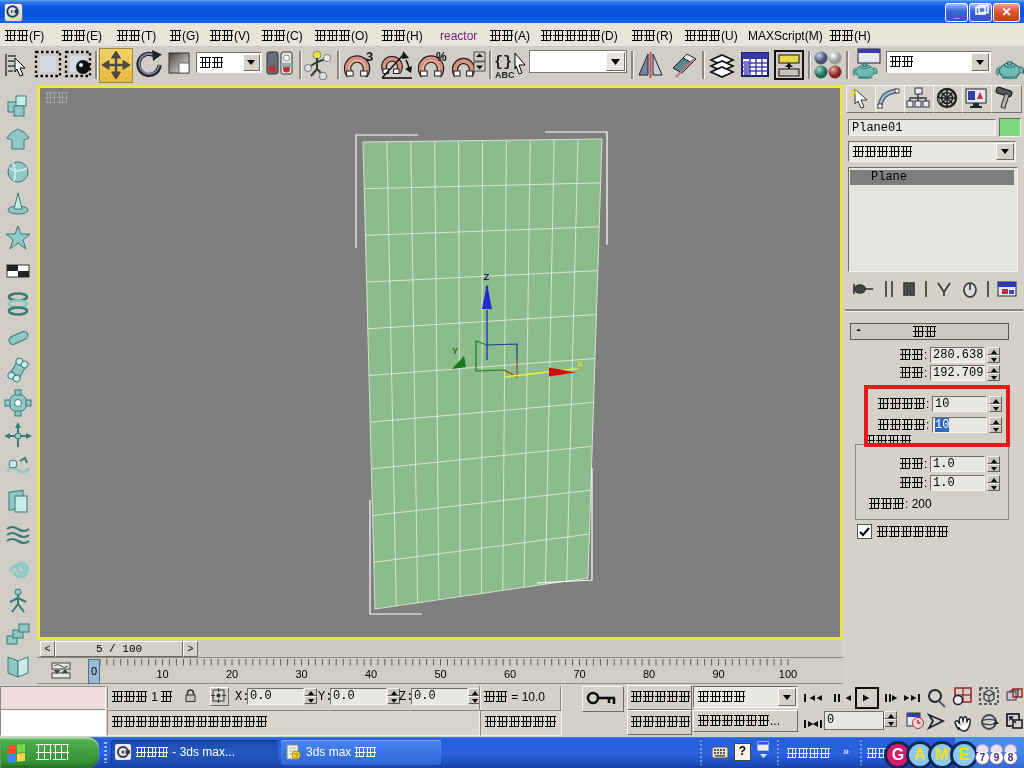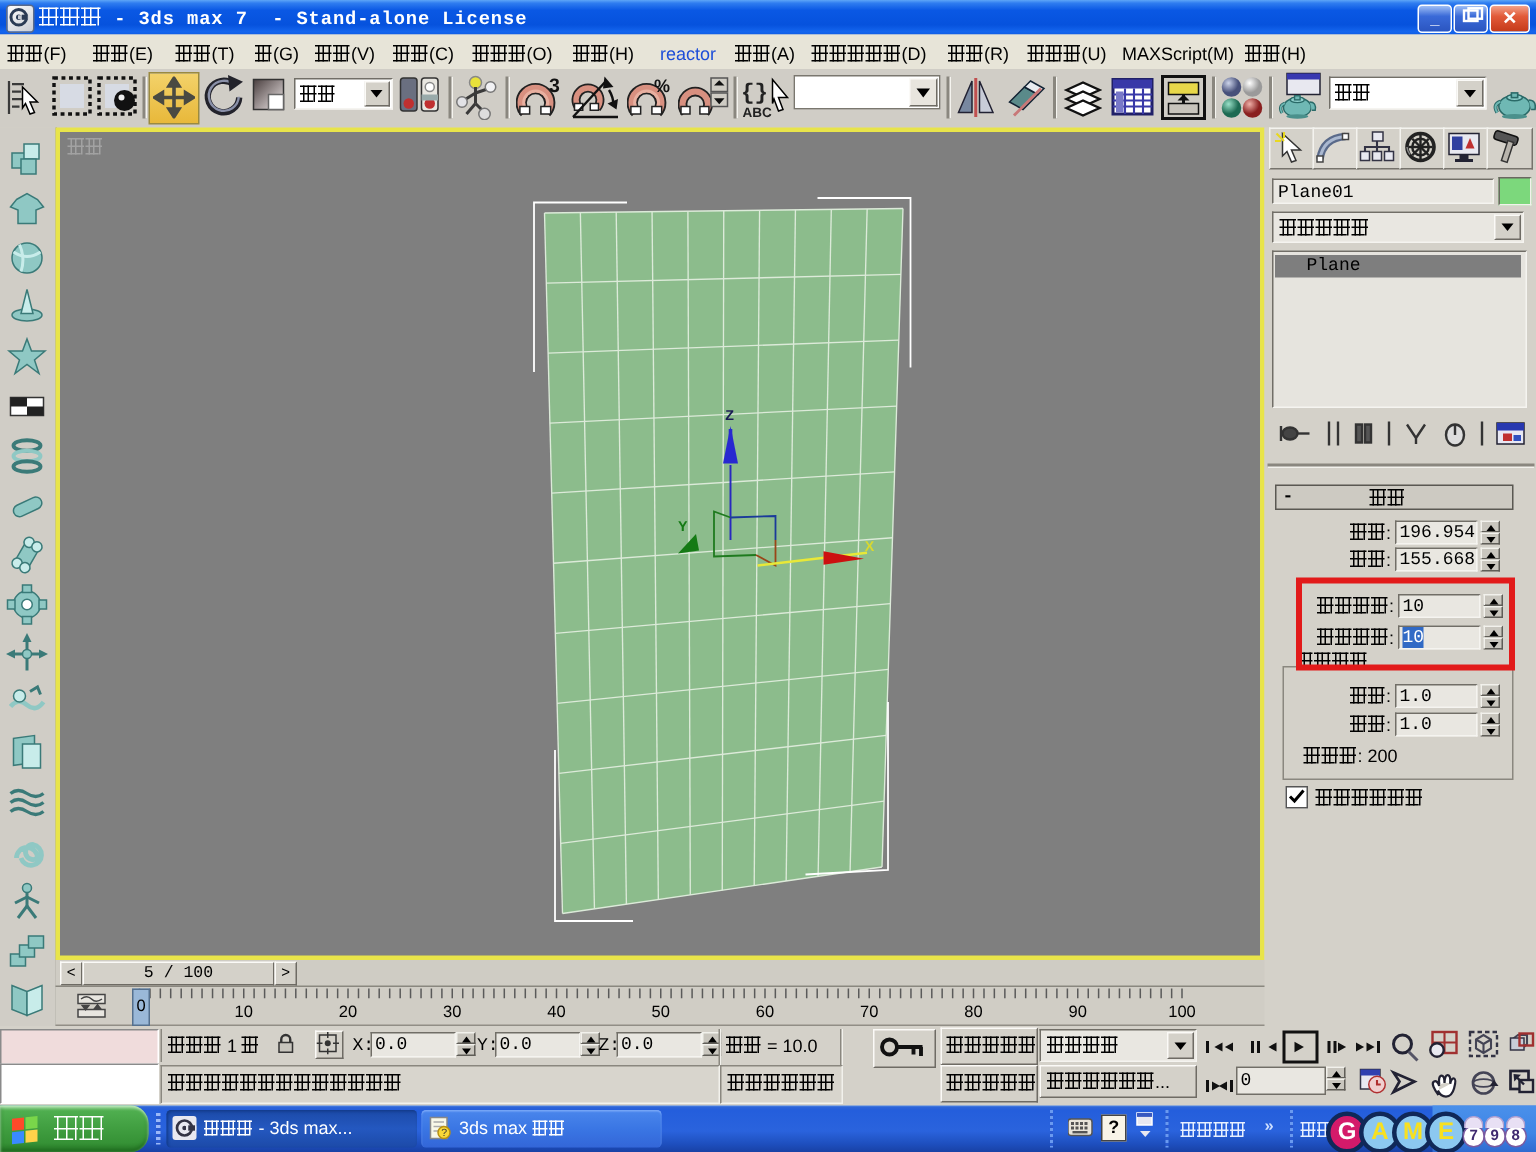--- a/index.html
+++ b/index.html
@@ -31,39 +31,38 @@
 <div class="ab" style="left:0;top:0;width:1024px;height:23px;
  background:linear-gradient(180deg,#5ea6f7 0%,#2f7df0 9%,#0a58e4 30%,#0652dd 72%,#1465ee 92%,#0f5ce4 100%);">
  <div class="ab" style="left:4px;top:3px;width:17px;height:17px;background:linear-gradient(145deg,#fdfdfd,#c9ccd4);border:1px solid #5a6a8a;border-radius:3px;">
   <svg width="15" height="15">
         <circle cx="7.5" cy="7.5" r="5.2" fill="none" stroke="#2b3b55" stroke-width="2"></circle>
         <circle cx="7.5" cy="7.5" r="1.8" fill="#2b3b55"></circle>
         <rect x="7" y="6.2" width="7" height="2.6" fill="#c9ccd4"></rect>
         <rect x="9.5" y="5.8" width="4" height="3.4" fill="#2b3b55"></rect>
       </svg>
  </div>
- <div class="ab" style="left:26px;top:5px;color:#fff;font-weight:bold;font-size:12.5px;letter-spacing:.6px;font-family:Liberation Mono,monospace;white-space:nowrap;"><i class="zt"></i><i class="zt"></i><i class="zt"></i>&nbsp;- 3ds max 7&nbsp; - Stand-alone License</div>
 <div class="ab" style="left:945px;top:3px;width:21px;height:17px;background:linear-gradient(180deg,#9ebef5,#3a6ad8 40%,#2b55c0);border:1px solid #fff;border-radius:3px;color:#fff;font-weight:bold;font-size:11px;text-align:center;line-height:19px;">_</div>
  <div class="ab" style="left:969px;top:3px;width:21px;height:17px;background:linear-gradient(180deg,#9ebef5,#3a6ad8 40%,#2b55c0);border:1px solid #fff;border-radius:3px;">
   <svg width="22" height="15">
         <rect x="6" y="3" width="9" height="7" fill="none" stroke="#fff" stroke-width="1.6"></rect>
         <rect x="9" y="1.5" width="9" height="7" fill="none" stroke="#fff" stroke-width="1.6"></rect>
       </svg></div>
  <div class="ab" style="left:993px;top:3px;width:25px;height:17px;background:linear-gradient(180deg,#f2a188,#e25b39 40%,#c53a1a);border:1px solid #fff;border-radius:3px;color:#fff;font-weight:bold;font-size:12px;text-align:center;line-height:16px;">✕</div>
 </div>
 <div class="ab" style="left:0;top:23px;width:1024px;height:23px;background:#e7e4d8;border-bottom:1px solid #b8b5aa;"></div>
 <div class="ab" style="left:5px;top:29px;font-size:12px;color:#000;white-space:nowrap;"><i class="z"></i><i class="z"></i>(F)</div>
 <div class="ab" style="left:62px;top:29px;font-size:12px;color:#000;white-space:nowrap;"><i class="z"></i><i class="z"></i>(E)</div>
 <div class="ab" style="left:117px;top:29px;font-size:12px;color:#000;white-space:nowrap;"><i class="z"></i><i class="z"></i>(T)</div>
 <div class="ab" style="left:170px;top:29px;font-size:12px;color:#000;white-space:nowrap;"><i class="z"></i>(G)</div>
 <div class="ab" style="left:210px;top:29px;font-size:12px;color:#000;white-space:nowrap;"><i class="z"></i><i class="z"></i>(V)</div>
 <div class="ab" style="left:262px;top:29px;font-size:12px;color:#000;white-space:nowrap;"><i class="z"></i><i class="z"></i>(C)</div>
 <div class="ab" style="left:315px;top:29px;font-size:12px;color:#000;white-space:nowrap;"><i class="z"></i><i class="z"></i><i class="z"></i>(O)</div>
 <div class="ab" style="left:382px;top:29px;font-size:12px;color:#000;white-space:nowrap;"><i class="z"></i><i class="z"></i>(H)</div>
-<div class="ab" style="left:440px;top:29px;font-size:12px;color:#1d4ed8;white-space:nowrap;">reactor</div>
+<div class="ab" style="left:440px;top:29px;font-size:12px;color:#701a75;white-space:nowrap;">reactor</div>
 <div class="ab" style="left:490px;top:29px;font-size:12px;color:#000;white-space:nowrap;"><i class="z"></i><i class="z"></i>(A)</div>
 <div class="ab" style="left:541px;top:29px;font-size:12px;color:#000;white-space:nowrap;"><i class="z"></i><i class="z"></i><i class="z"></i><i class="z"></i><i class="z"></i>(D)</div>
 <div class="ab" style="left:632px;top:29px;font-size:12px;color:#000;white-space:nowrap;"><i class="z"></i><i class="z"></i>(R)</div>
 <div class="ab" style="left:685px;top:29px;font-size:12px;color:#000;white-space:nowrap;"><i class="z"></i><i class="z"></i><i class="z"></i>(U)</div>
 <div class="ab" style="left:748px;top:29px;font-size:12px;color:#000;white-space:nowrap;">MAXScript(M)</div>
 <div class="ab" style="left:830px;top:29px;font-size:12px;color:#000;white-space:nowrap;"><i class="z"></i><i class="z"></i>(H)</div>
 <div class="ab" style="left:0;top:46px;width:1024px;height:39px;background:#d0cdc6;"></div>
 <div class="ab" style="left:3px;top:50px;width:26px;height:30px;"><svg width="26" height="30">
       <g stroke="#3a3a3a" stroke-width="1.5">
         <line x1="3" y1="4" x2="3" y2="26"></line>
@@ -521,29 +520,29 @@
       <rect x="156" y="11" width="6" height="5" fill="#c03030"></rect>
       <rect x="163" y="12" width="5" height="4" fill="#3050c0"></rect>
 </svg></div>
 <div class="ab" style="left:845px;top:309px;width:178px;height:2px;background:#8a877f;border-bottom:1px solid #f2f1ec;"></div>
 <div class="ab" style="left:850px;top:323px;width:157px;height:15px;background:#cdcac2;border:1px solid #5a5852;font-size:12px;font-weight:bold;color:#000;">
     <span style="position:absolute;left:4px;top:0px;font-family:'Liberation Mono',monospace;">-</span>
     <span style="position:absolute;left:62px;top:1px;"><i class="z"></i><i class="z"></i></span>
   </div>
 <div class="ab" style="left:900px;top:348px;font-size:12px;color:#000;white-space:nowrap;"><i class="z"></i><i class="z"></i>:</div>
 <div class="ab fld" style="left:930px;top:347px;width:53px;height:14px;background:#e9e7e1;font-family:'Liberation Mono',monospace;font-size:12px;">
-    <span style="position:absolute;left:2px;top:0;">196.954</span>
+    <span style="position:absolute;left:2px;top:0;">280.638</span>
   </div>
 <div class="ab spn" style="left:987px;top:347px;">
     <b></b>
     <s></s>
   </div>
 <div class="ab" style="left:900px;top:366px;font-size:12px;color:#000;white-space:nowrap;"><i class="z"></i><i class="z"></i>:</div>
 <div class="ab fld" style="left:930px;top:365px;width:53px;height:14px;background:#e9e7e1;font-family:'Liberation Mono',monospace;font-size:12px;">
-    <span style="position:absolute;left:2px;top:0;">155.668</span>
+    <span style="position:absolute;left:2px;top:0;">192.709</span>
   </div>
 <div class="ab spn" style="left:987px;top:365px;">
     <b></b>
     <s></s>
   </div>
 <div class="ab" style="left:878px;top:397px;font-size:12px;color:#000;white-space:nowrap;"><i class="z"></i><i class="z"></i><i class="z"></i><i class="z"></i>:</div>
 <div class="ab fld" style="left:932px;top:396px;width:53px;height:14px;background:#e9e7e1;font-family:'Liberation Mono',monospace;font-size:12px;">
     <span style="position:absolute;left:2px;top:0;">10</span>
   </div>
 <div class="ab spn" style="left:989px;top:396px;">

